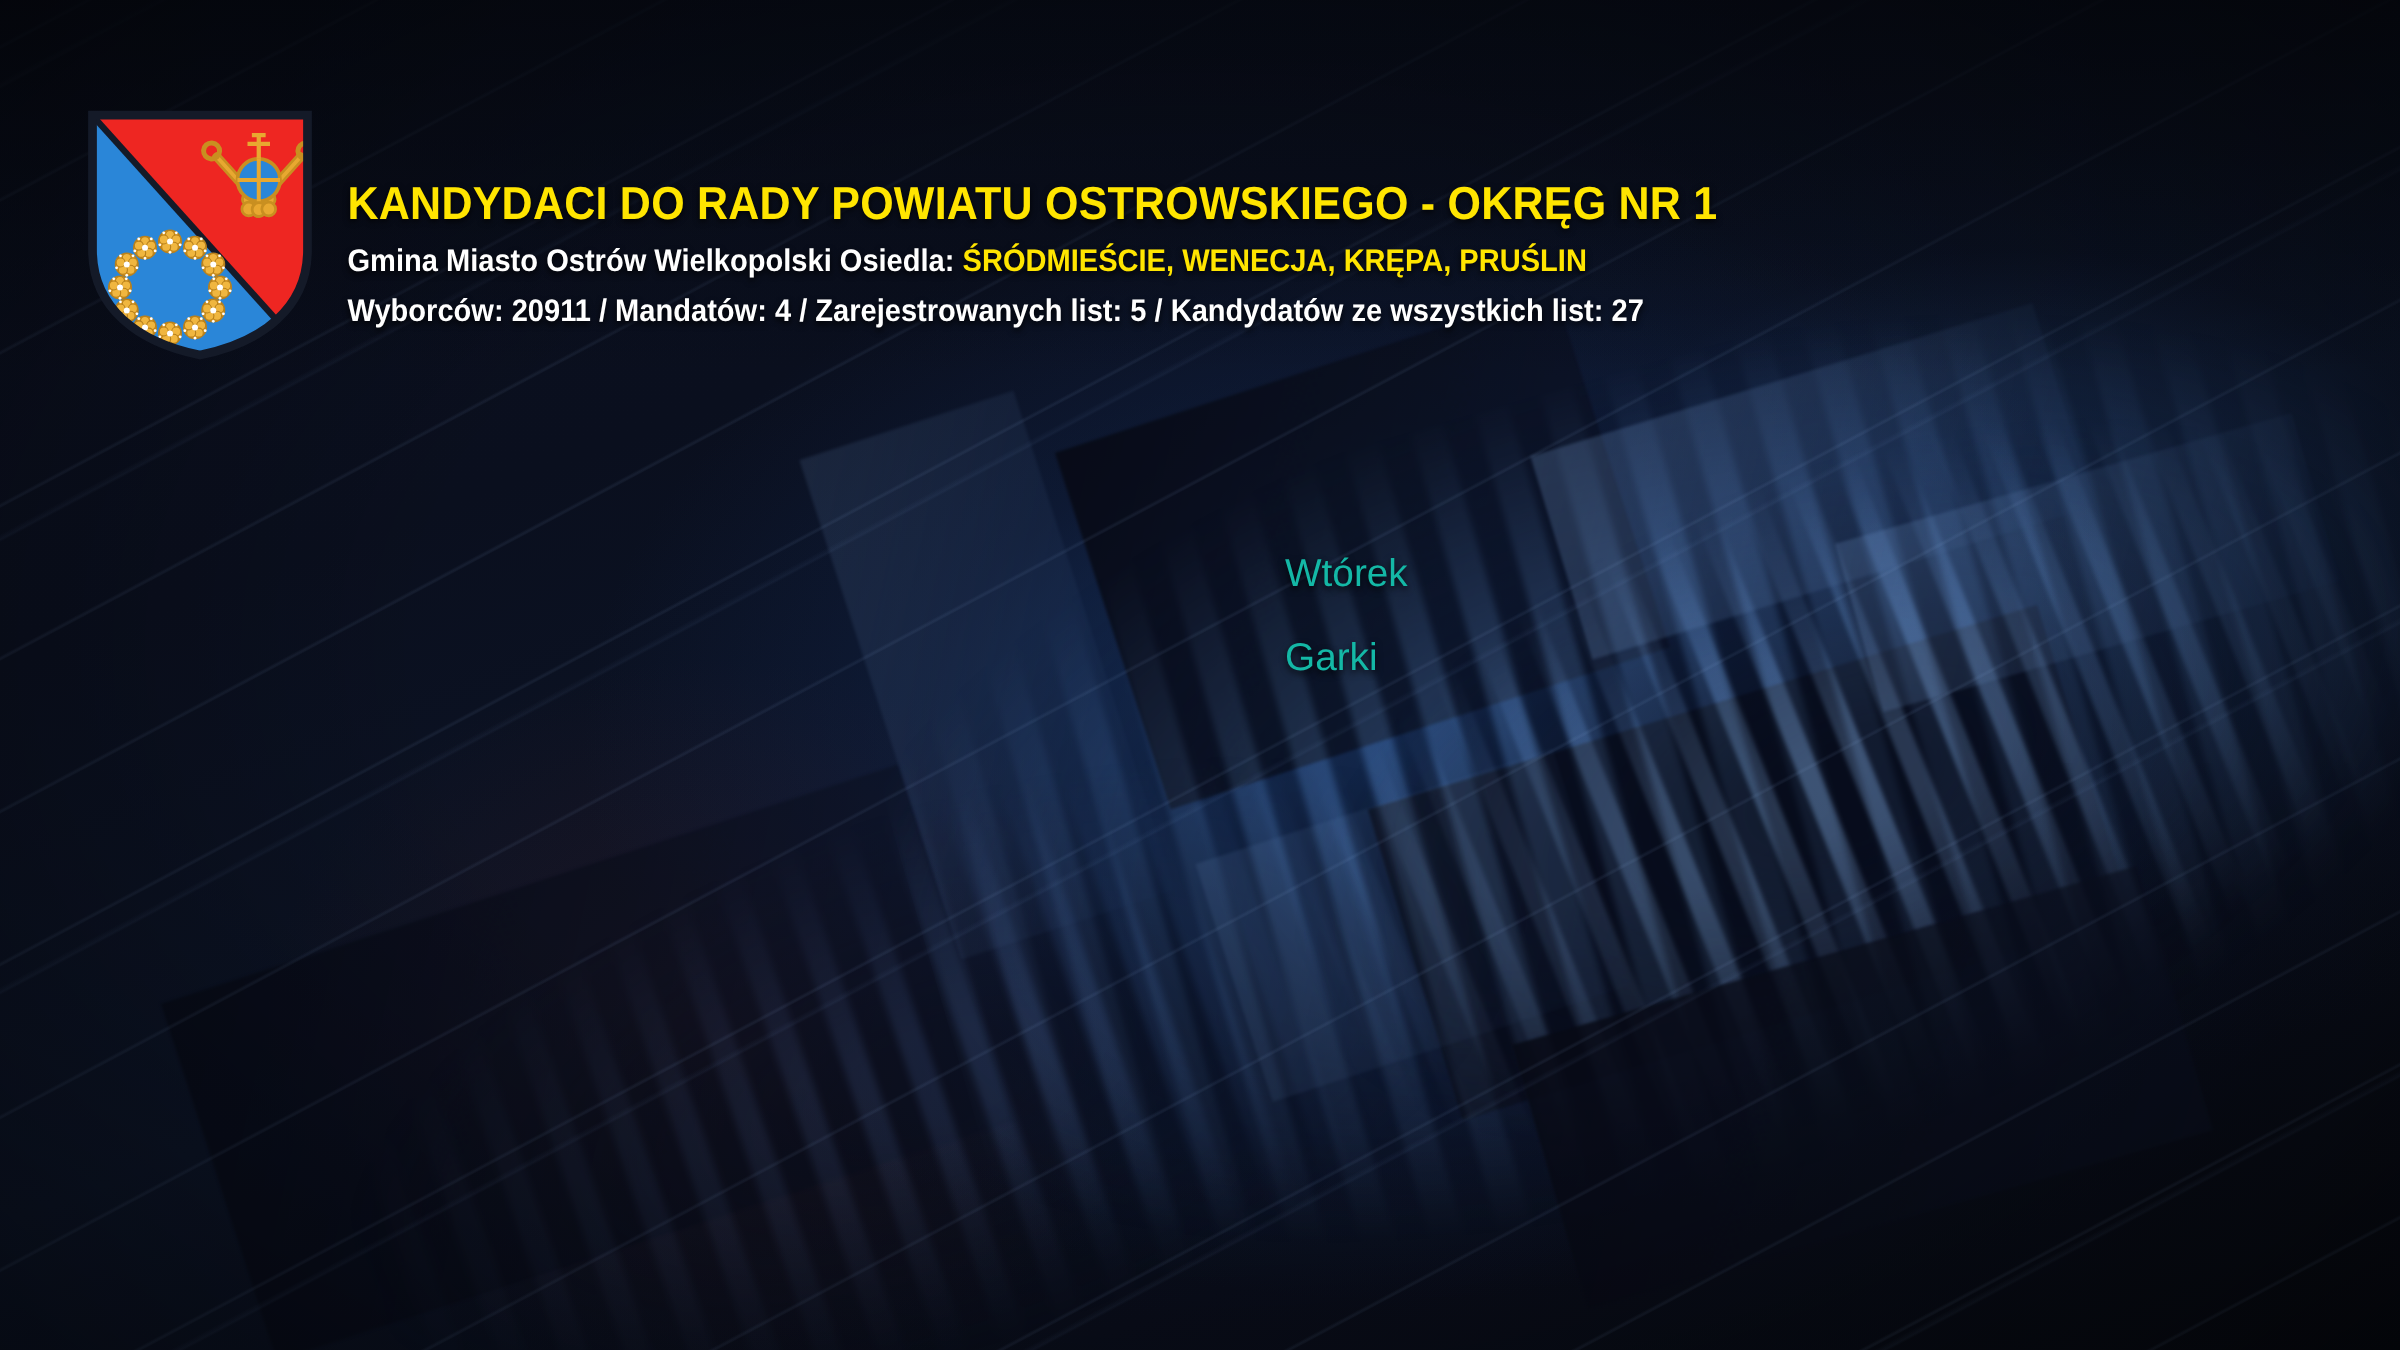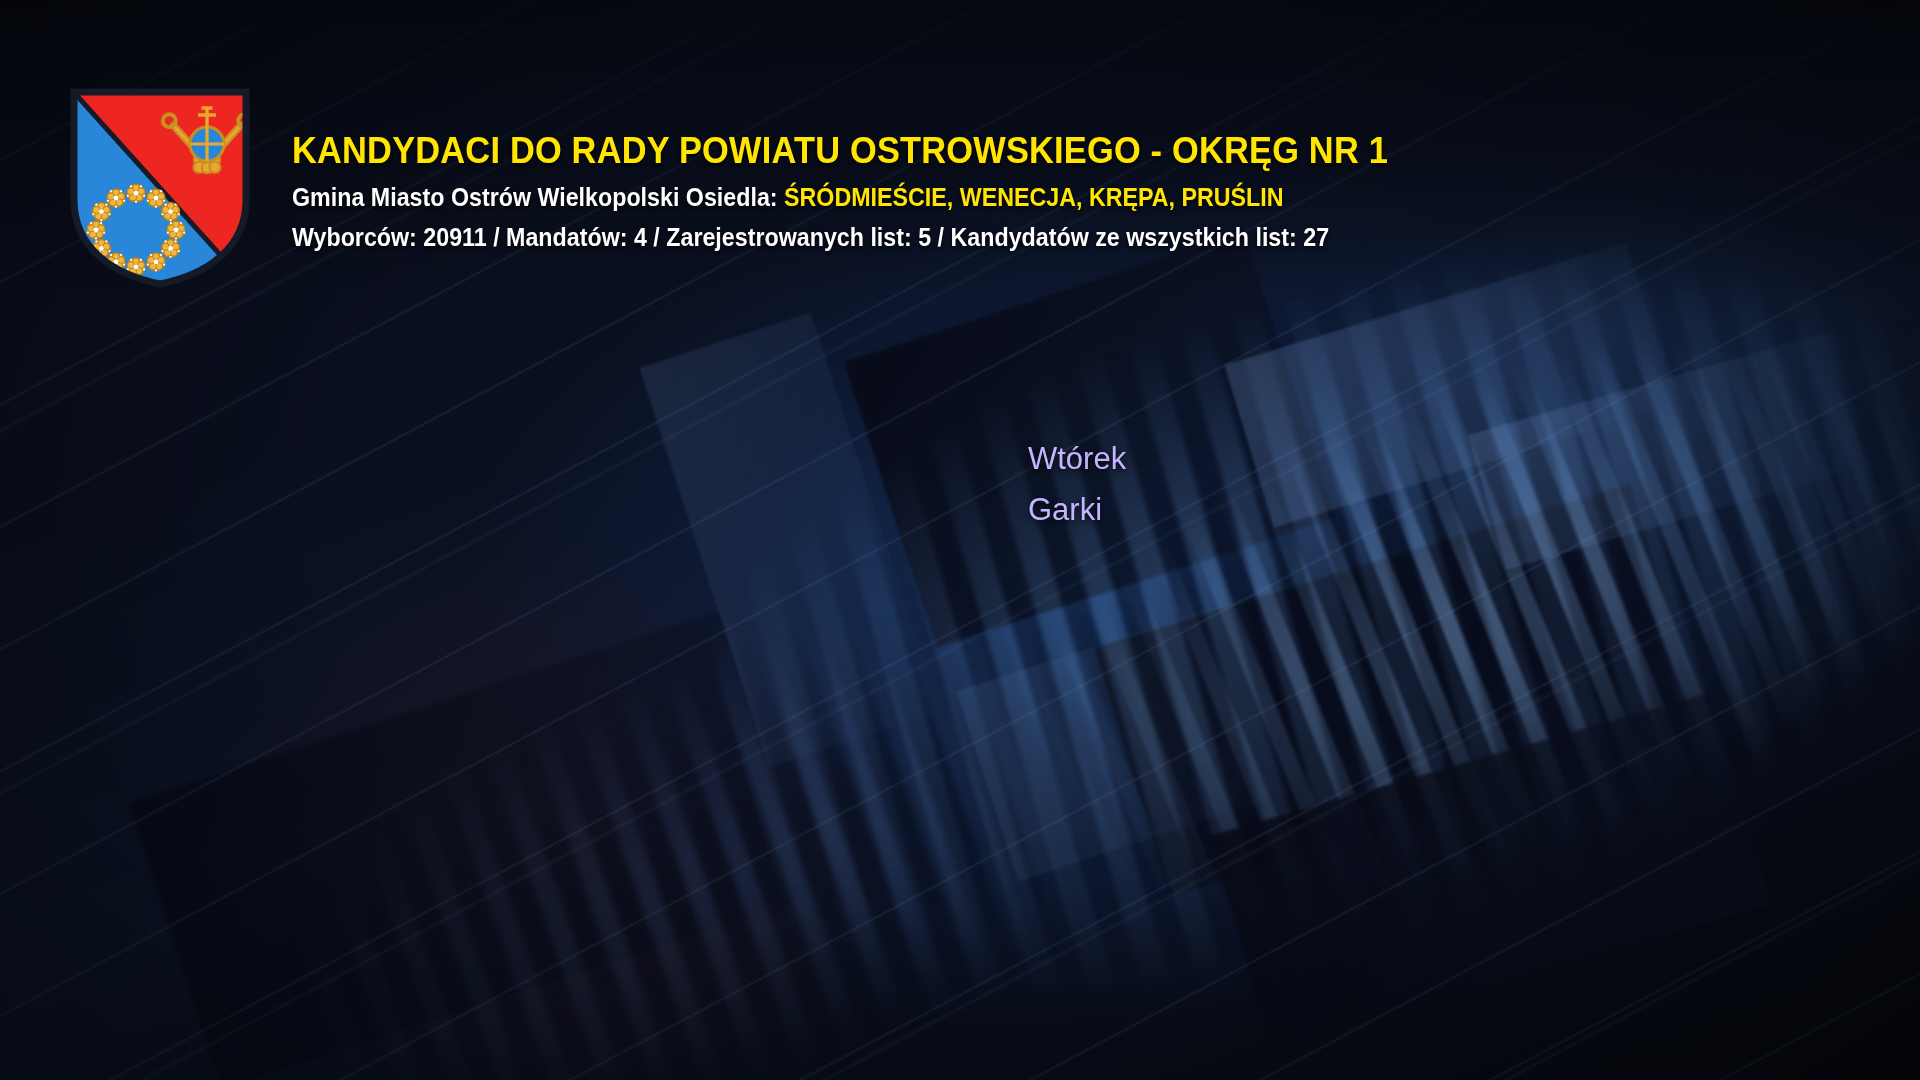--- a/index.html
+++ b/index.html
@@ -120,21 +120,21 @@
     background:linear-gradient(180deg, rgba(5,8,16,0.80) 0%, rgba(5,8,16,0.35) 55%, rgba(5,8,16,0) 100%);
   }
 
   
   #content { position:absolute; inset:0; }
 
   
   .crest { position:absolute; left:70px; top:88px; width:180px; height:200px; }
 
   
-  .header { position:absolute; left:278px; top:132px; width:1620px;margin-left:14px; }
+  .header { position:absolute; left:278px; top:144px; width:1620px; }
   .title {
     font-size:37px; font-weight:bold; color:#FFE500;
     letter-spacing:0.2px; line-height:1.0;
     text-shadow:0 2px 5px rgba(0,0,0,0.85);
     white-space:nowrap;
     transform:scaleX(0.93); transform-origin:left center;
   }
   .subline {
     margin-top:16px;
     font-size:25px; font-weight:bold; color:#ffffff;
@@ -158,25 +158,25 @@
     font-size:31px; font-weight:bold; color:#ffffff;
     line-height:1.0; white-space:nowrap;
     text-shadow:0 2px 6px rgba(0,0,0,0.9);
     transform:scaleX(0.96); transform-origin:left center;
   }
   .cand:first-of-type { margin-top:23px; }
 
   
   .locs { position:absolute; left:1028px; top:443px; width:420px; }
   .loc {
-    font-size:31px; font-weight:normal; color:#c4b5fd;
+    font-size:31px; font-weight:normal; color:#14b8a6;
     line-height:1.0; white-space:nowrap;
     text-shadow:0 2px 6px rgba(0,0,0,0.85);
   }
-  .loc + .loc { margin-top:20px; }
+  .loc + .loc { margin-top:36px; }
 </style>
 </head>
 <body>
 
 <div id="bg">
   <div class="bg-base"></div>
 
   <div class="dark-slab" style="left:880px; top:290px; width:420px; height:300px; transform:rotate(-18deg);"></div>
   <div class="dark-slab" style="left:1120px; top:560px; width:560px; height:260px; transform:rotate(-17deg);"></div>
   <div class="dark-slab" style="left:160px; top:700px; width:620px; height:300px; transform:rotate(-18deg); opacity:.8;"></div>

